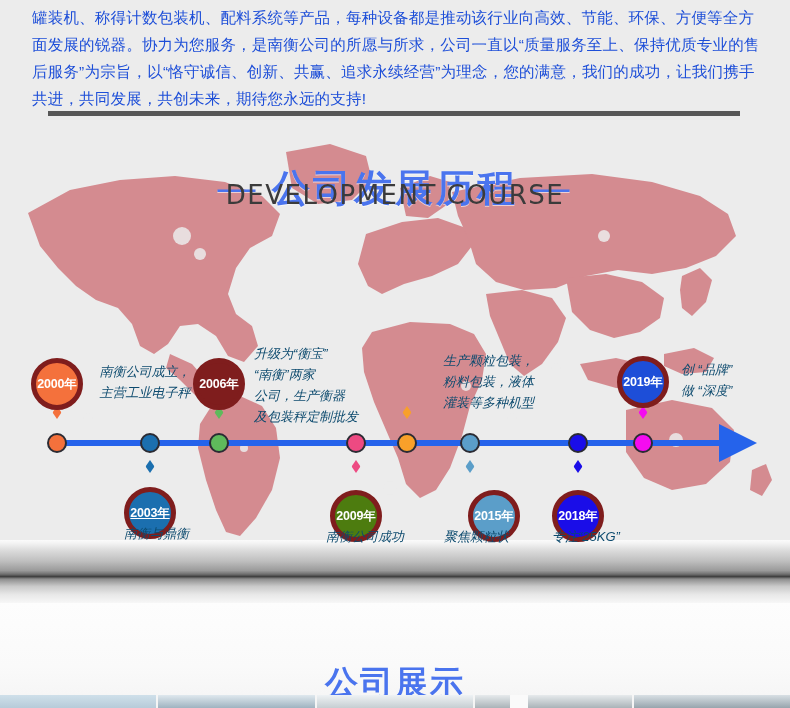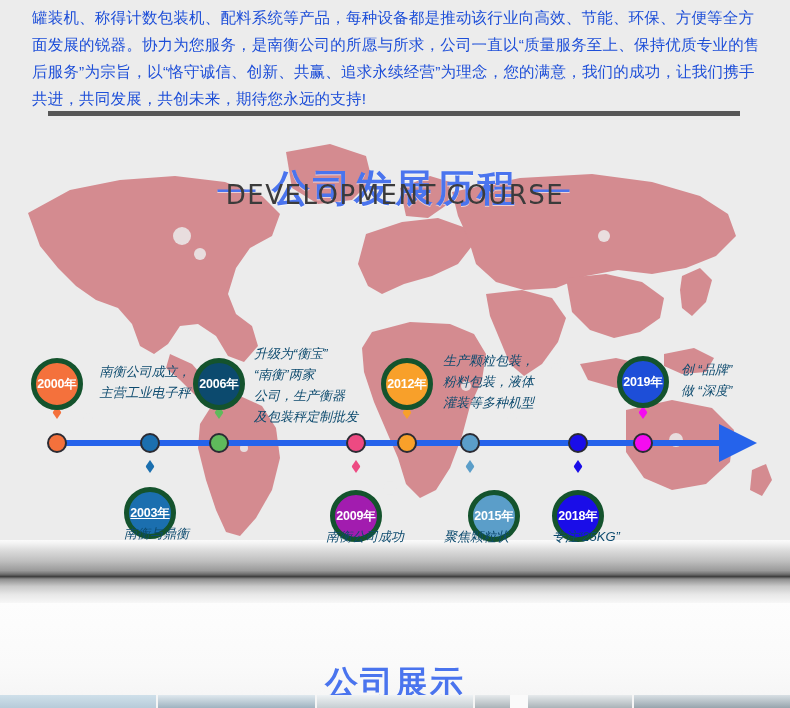--- a/index.html
+++ b/index.html
@@ -74,21 +74,21 @@
   .diamond i{
     display:block;width:100%;height:100%;
     clip-path:polygon(50% 0,100% 50%,50% 100%,0 50%);
     background:currentColor;
   }
 
   
   .bubble{
     position:absolute;z-index:7;
     width:52px;height:52px;border-radius:50%;
-    border:5px solid #14532d;box-sizing:border-box;
+    border:5px solid #7f1d1d;box-sizing:border-box;
     display:flex;align-items:center;justify-content:center;
     color:#fff;font-size:12.5px;font-weight:bold;
     transform:translateX(-50%);
     letter-spacing:-.2px;
     text-align:center;
   }
 
   .note{
     position:absolute;z-index:7;
     font-size:13px;line-height:21px;color:#0c4a6e;
@@ -243,50 +243,47 @@
     <div class="diamond" style="left:643px;top:288px;color:#f40cf0;">
         <i></i>
       </div>
 
     <div class="bubble" style="left:57px;top:240px;background:#f4713c;">
       <span>2000年</span>
     </div>
     <div class="note c" style="left:80px;top:243px;width:130px;text-align:center;">南衡公司成立，
 主营工业电子秤</div>
 
-    <div class="bubble" style="left:219px;top:240px;background:#0c4a6e;">
+    <div class="bubble" style="left:219px;top:240px;background:#7f1d1d;">
       <span>2006年</span>
     </div>
     <div class="note c" style="left:254px;top:225px;width:140px;">升级为“衡宝”
 “南衡”两家
 公司，生产衡器
 及包装秤定制批发</div>
 
-    <div class="bubble" style="left:407px;top:240px;background:#f8a02a;">
-      <span>2012年</span>
-    </div>
     <div class="note c" style="left:443px;top:232px;width:140px;">生产颗粒包装，
 粉料包装，液体
 灌装等多种机型</div>
 
     <div class="bubble" style="left:643px;top:238px;background:#1d4ed8;">
       <span>2019年</span>
     </div>
     <div class="note c" style="left:681px;top:241px;width:110px;">创 “品牌”
 做 “深度”</div>
 
     <div class="bubble" style="left:150px;top:369px;background:#1b6faf;text-decoration:underline;">
       <span>2003年</span>
     </div>
     <div class="note c" style="left:124px;top:405px;width:120px;">南衡与鼎衡
 公司合并，
 主营工业
 电子秤</div>
 
-    <div class="bubble" style="left:356px;top:372px;background:#a21caf;">
+    <div class="bubble" style="left:356px;top:372px;background:#4d7c0f;">
       <span>2009年</span>
     </div>
     <div class="note c" style="left:326px;top:408px;width:125px;">南衡公司成功
 转型为自动秤
 包装设备生产
 研发与销售</div>
 
     <div class="bubble" style="left:470px;top:372px;background:#5b9ec9;margin-left:24px;">
       <span>2015年</span>
     </div>

